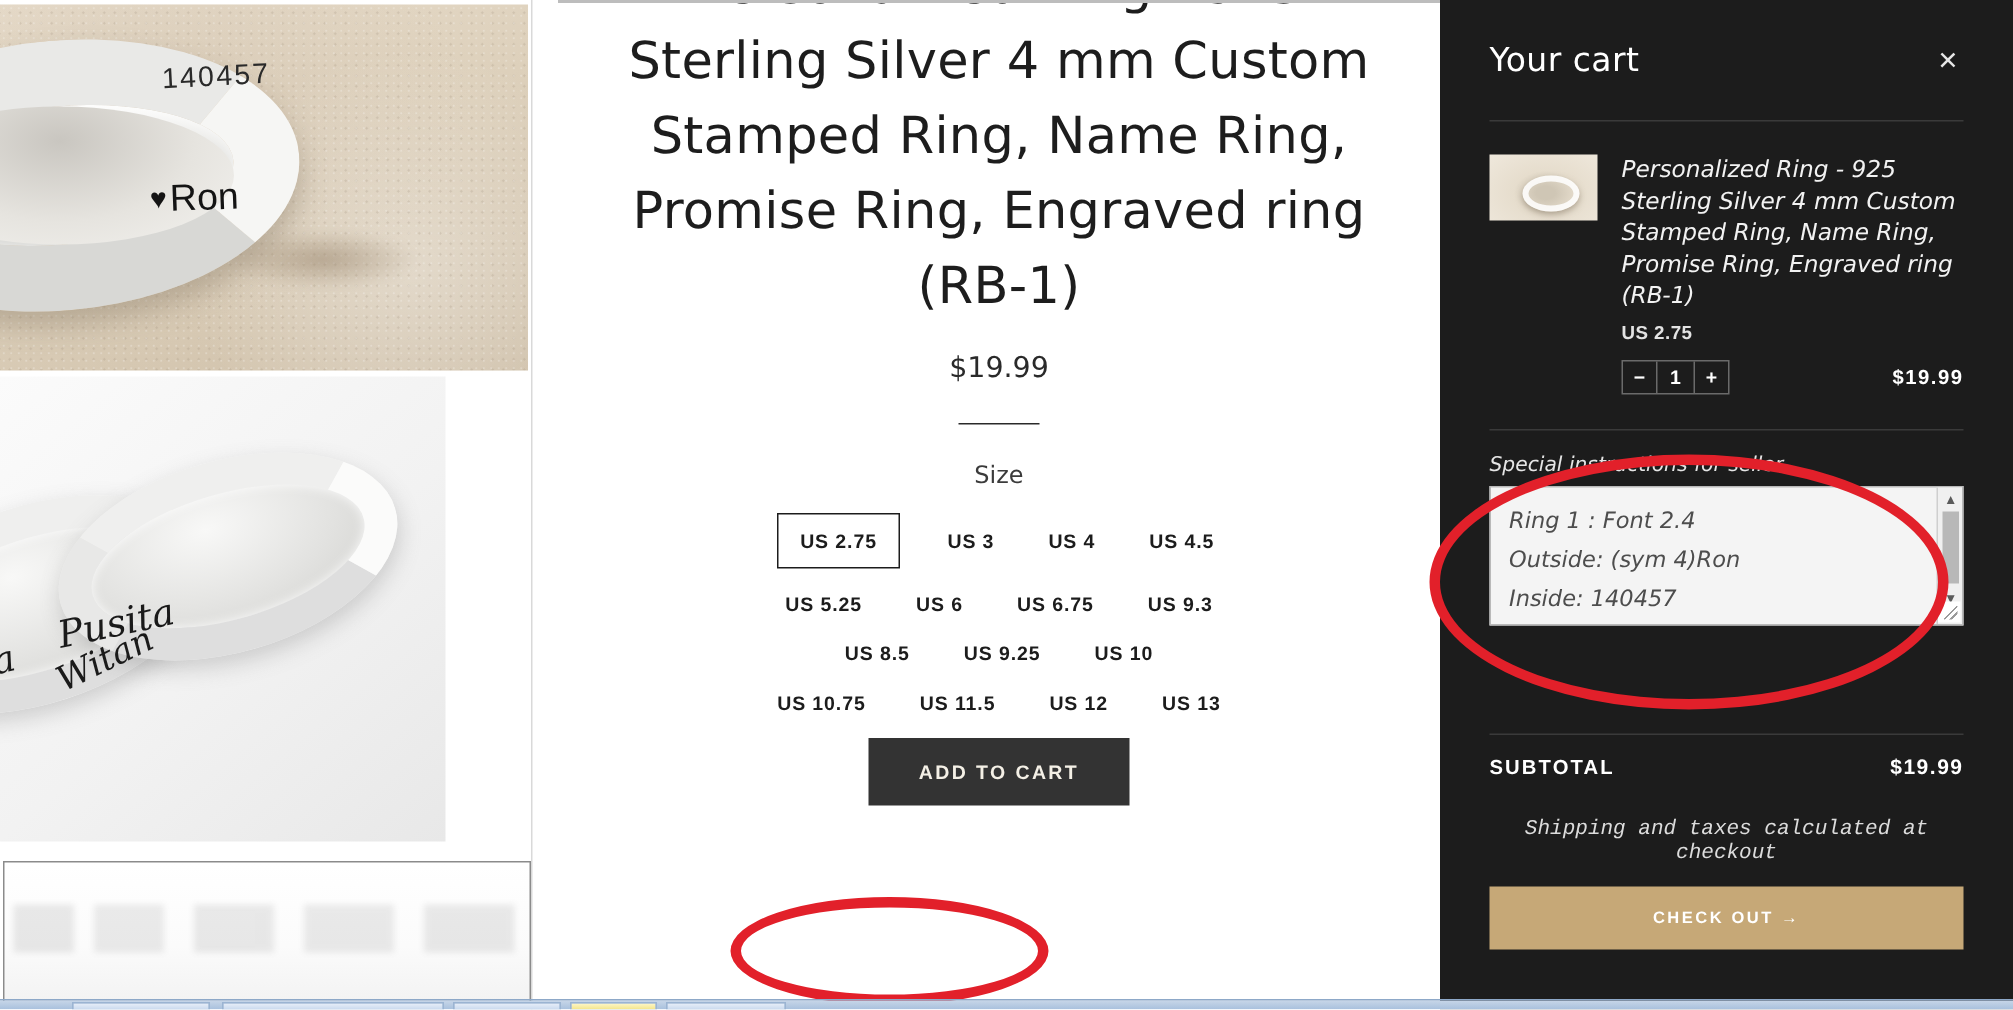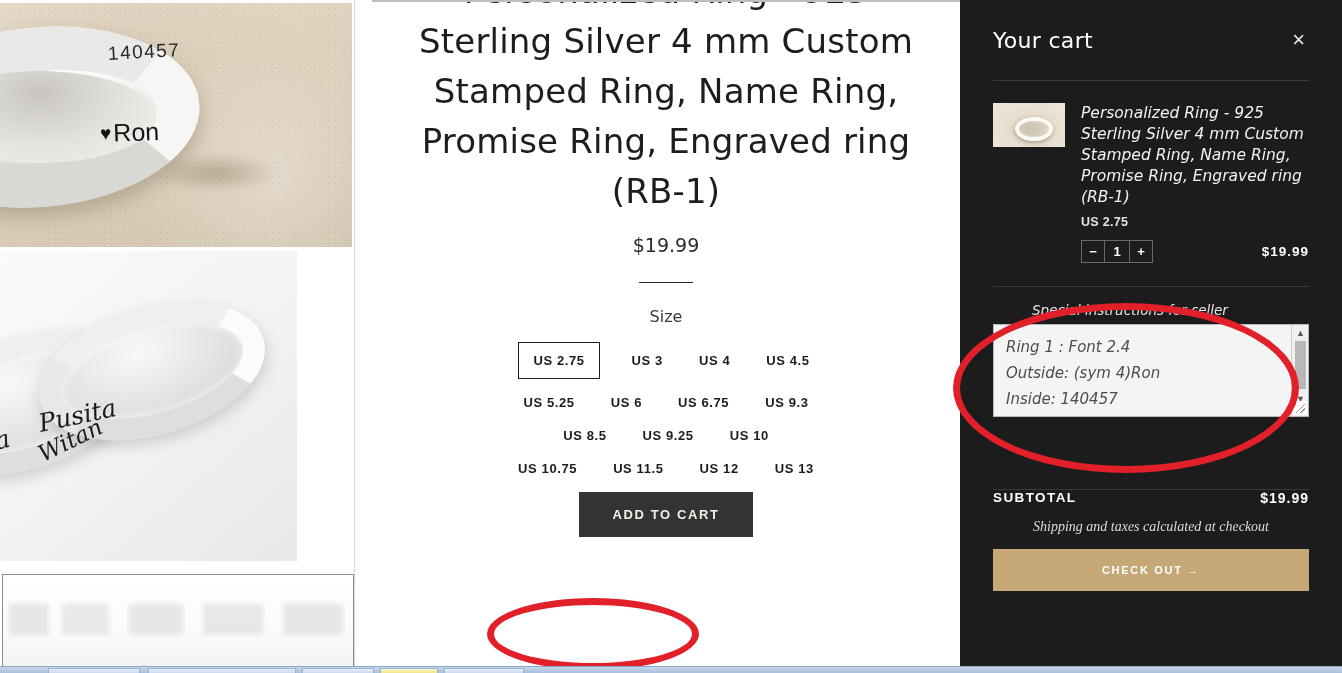--- a/index.html
+++ b/index.html
@@ -132,45 +132,45 @@
   .qty { display:flex; border:1px solid #6a6a6a; }
   .qty span { display:flex; align-items:center; justify-content:center; width:22px; height:21px;
     font-size:13px; color:#fff; cursor:pointer; font-weight:bold; }
   .qty .qv { width:26px; border-left:1px solid #6a6a6a; border-right:1px solid #6a6a6a; cursor:text; }
   .item-price { font-size:13.5px; font-weight:bold; letter-spacing:1px; color:#fff;
     font-family:"Liberation Sans", sans-serif; }
 
   .cart-sep2 { height:1px; background:#3a3a3a; margin-top:23px; }
 
   .notes-label { font-size:13.5px; font-style:italic; color:#e6e6e6; margin-top:15px;
-    font-family:"DejaVu Sans", sans-serif;margin-left:39px; }
+    font-family:"DejaVu Sans", sans-serif; }
   .notes-box { position:relative; margin-top:6px; height:93px; background:#f4f4f4;
     border:1px solid #b9b9b9; }
   .notes-text { position:absolute; left:12px; top:9px; right:28px;
     font-size:15px; line-height:26px; font-style:italic; color:#4d4d4d;
     font-family:"DejaVu Sans", sans-serif; white-space:pre-line; }
   .sbar { position:absolute; right:0; top:0; width:17px; height:100%; background:#f0f0f0;
     border-left:1px solid #cfcfcf; cursor:pointer; }
   .sbar .arr { position:absolute; left:0; width:17px; height:14px; color:#5a5a5a; font-size:9px;
     display:flex; align-items:center; justify-content:center; }
   .sbar .arr-up { top:1px; } .sbar .arr-dn { top:67px; }
   .sbar .thumbbar { position:absolute; left:3px; top:16px; width:11px; height:48px; background:#b8b8b8; }
   .resize { position:absolute; right:1px; bottom:1px; width:15px; height:14px; background:#fff;
     cursor:nwse-resize; }
   .resize:before{ content:""; position:absolute; right:2px; bottom:2px; width:9px; height:9px;
     background: linear-gradient(135deg, transparent 0 45%, #9a9a9a 45% 55%, transparent 55% 70%, #9a9a9a 70% 80%, transparent 80%); }
 
   .cart-sep3 { height:1px; background:#3a3a3a; margin-top:72px; }
-  .subtotal-row { display:flex; justify-content:space-between; align-items:flex-start; }
+  .subtotal-row { display:flex; justify-content:space-between; align-items:center; margin-top:13px; }
   .subtotal-label { font-size:13.5px; font-weight:bold; letter-spacing:1.4px; color:#fff;
     font-family:"Liberation Sans", sans-serif; }
   .subtotal-val { font-size:14px; font-weight:bold; letter-spacing:1px; color:#fff;
     font-family:"Liberation Sans", sans-serif; }
-  .ship-note { font-size:14px; font-style:italic; color:#dcdcdc; margin-top:13px; text-align:center;
-    font-family:Liberation Serif, serif; }
+  .ship-note { font-size:14px; font-style:italic; color:#dcdcdc; margin-top:26px; text-align:center;
+    font-family:Liberation Mono, monospace; }
   .checkout { margin-top:14px; width:100%; background:#c6a877; border:none; cursor:pointer;
     color:#fff; font-size:11px; font-weight:bold; letter-spacing:1.7px; padding:15px 0;
     font-family:"Liberation Sans", sans-serif; }
 
   
   .anno { position:absolute; inset:0; pointer-events:none; }
   .anno-text { position:absolute; color:#e8232a; font-size:17px; line-height:36px;
     font-family:"Liberation Sans", sans-serif; white-space:pre-line; }
   .ellipse { position:absolute; border:7px solid #e2202a; border-radius:50%; }
   .ellipse-notes { left:953px; top:303px; width:346px; height:170px; }

